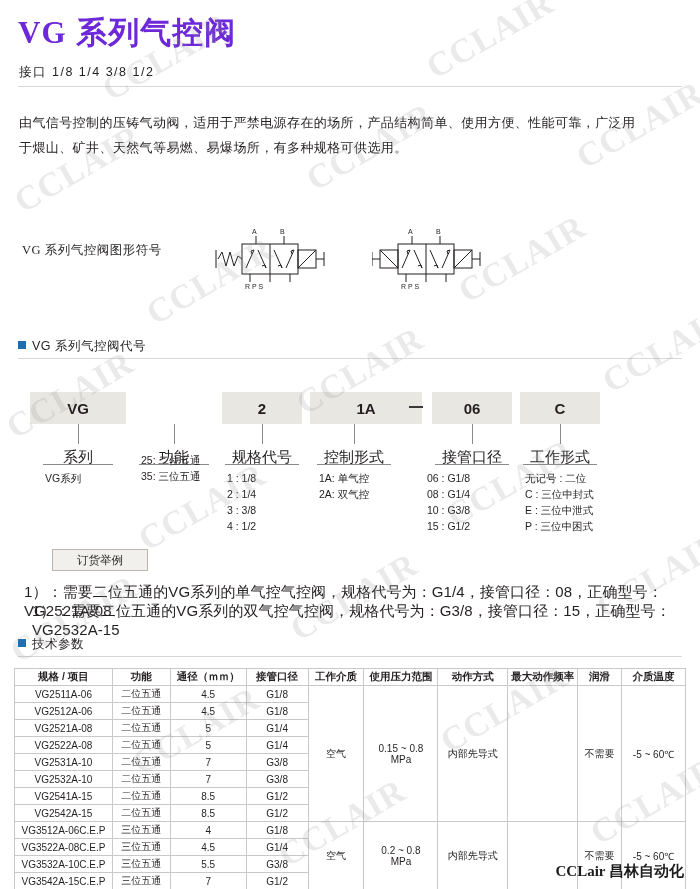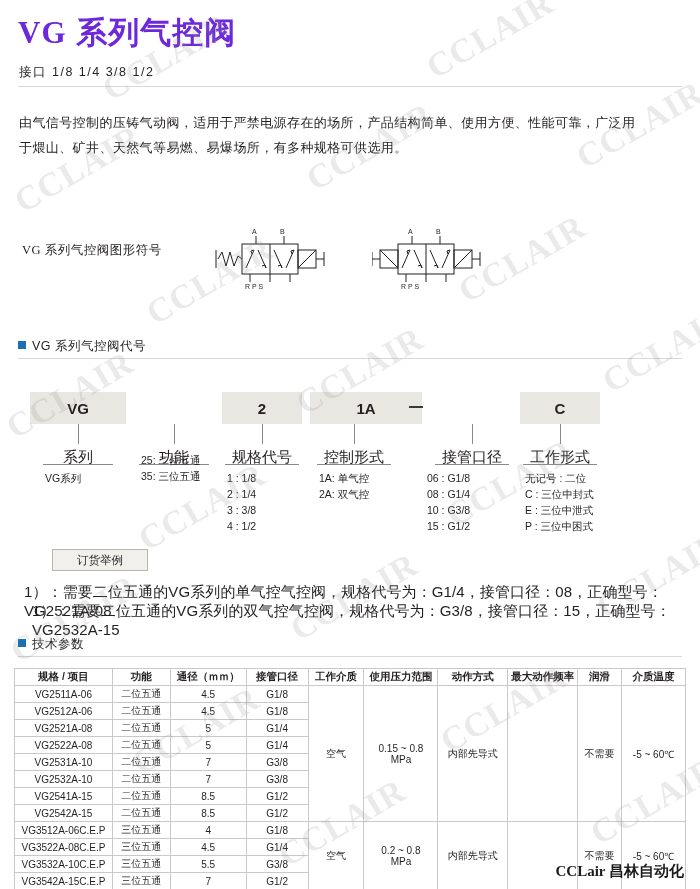--- a/index.html
+++ b/index.html
@@ -238,20 +238,21 @@
 
   <div class="sec-head" style="left:18px; top:338px;">
     <span class="marker"></span><span>VG 系列气控阀代号</span>
   </div>
   <div class="sec-rule" style="left:18px; top:358px; width:664px;"></div>
 
   <div class="codebar" id="codebar">
       <div class="cbox" style="left: 12px; width: 96px;">VG</div>
       <div class="cbox" style="left: 204px; width: 80px;">2</div>
       <div class="cbox" style="left: 292px; width: 112px;">1A</div>
+      <div class="cbox" style="left: 414px; width: 80px;">06</div>
       <div class="cbox" style="left: 502px; width: 80px;">C</div>
       <div class="cdash" style="left: 391px;"></div>
     </div>
   <div id="code-leaders">
       <div class="leaderline" style="left: 78px; top: 424px; width: 1px; height: 20px;"></div>
       <div class="leaderline" style="left: 43px; top: 464px; width: 70px; height: 1px;"></div>
       <div class="leaderline" style="left: 174px; top: 424px; width: 1px; height: 20px;"></div>
       <div class="leaderline" style="left: 139px; top: 464px; width: 70px; height: 1px;"></div>
       <div class="leaderline" style="left: 262px; top: 424px; width: 1px; height: 20px;"></div>
       <div class="leaderline" style="left: 225px; top: 464px; width: 74px; height: 1px;"></div>

